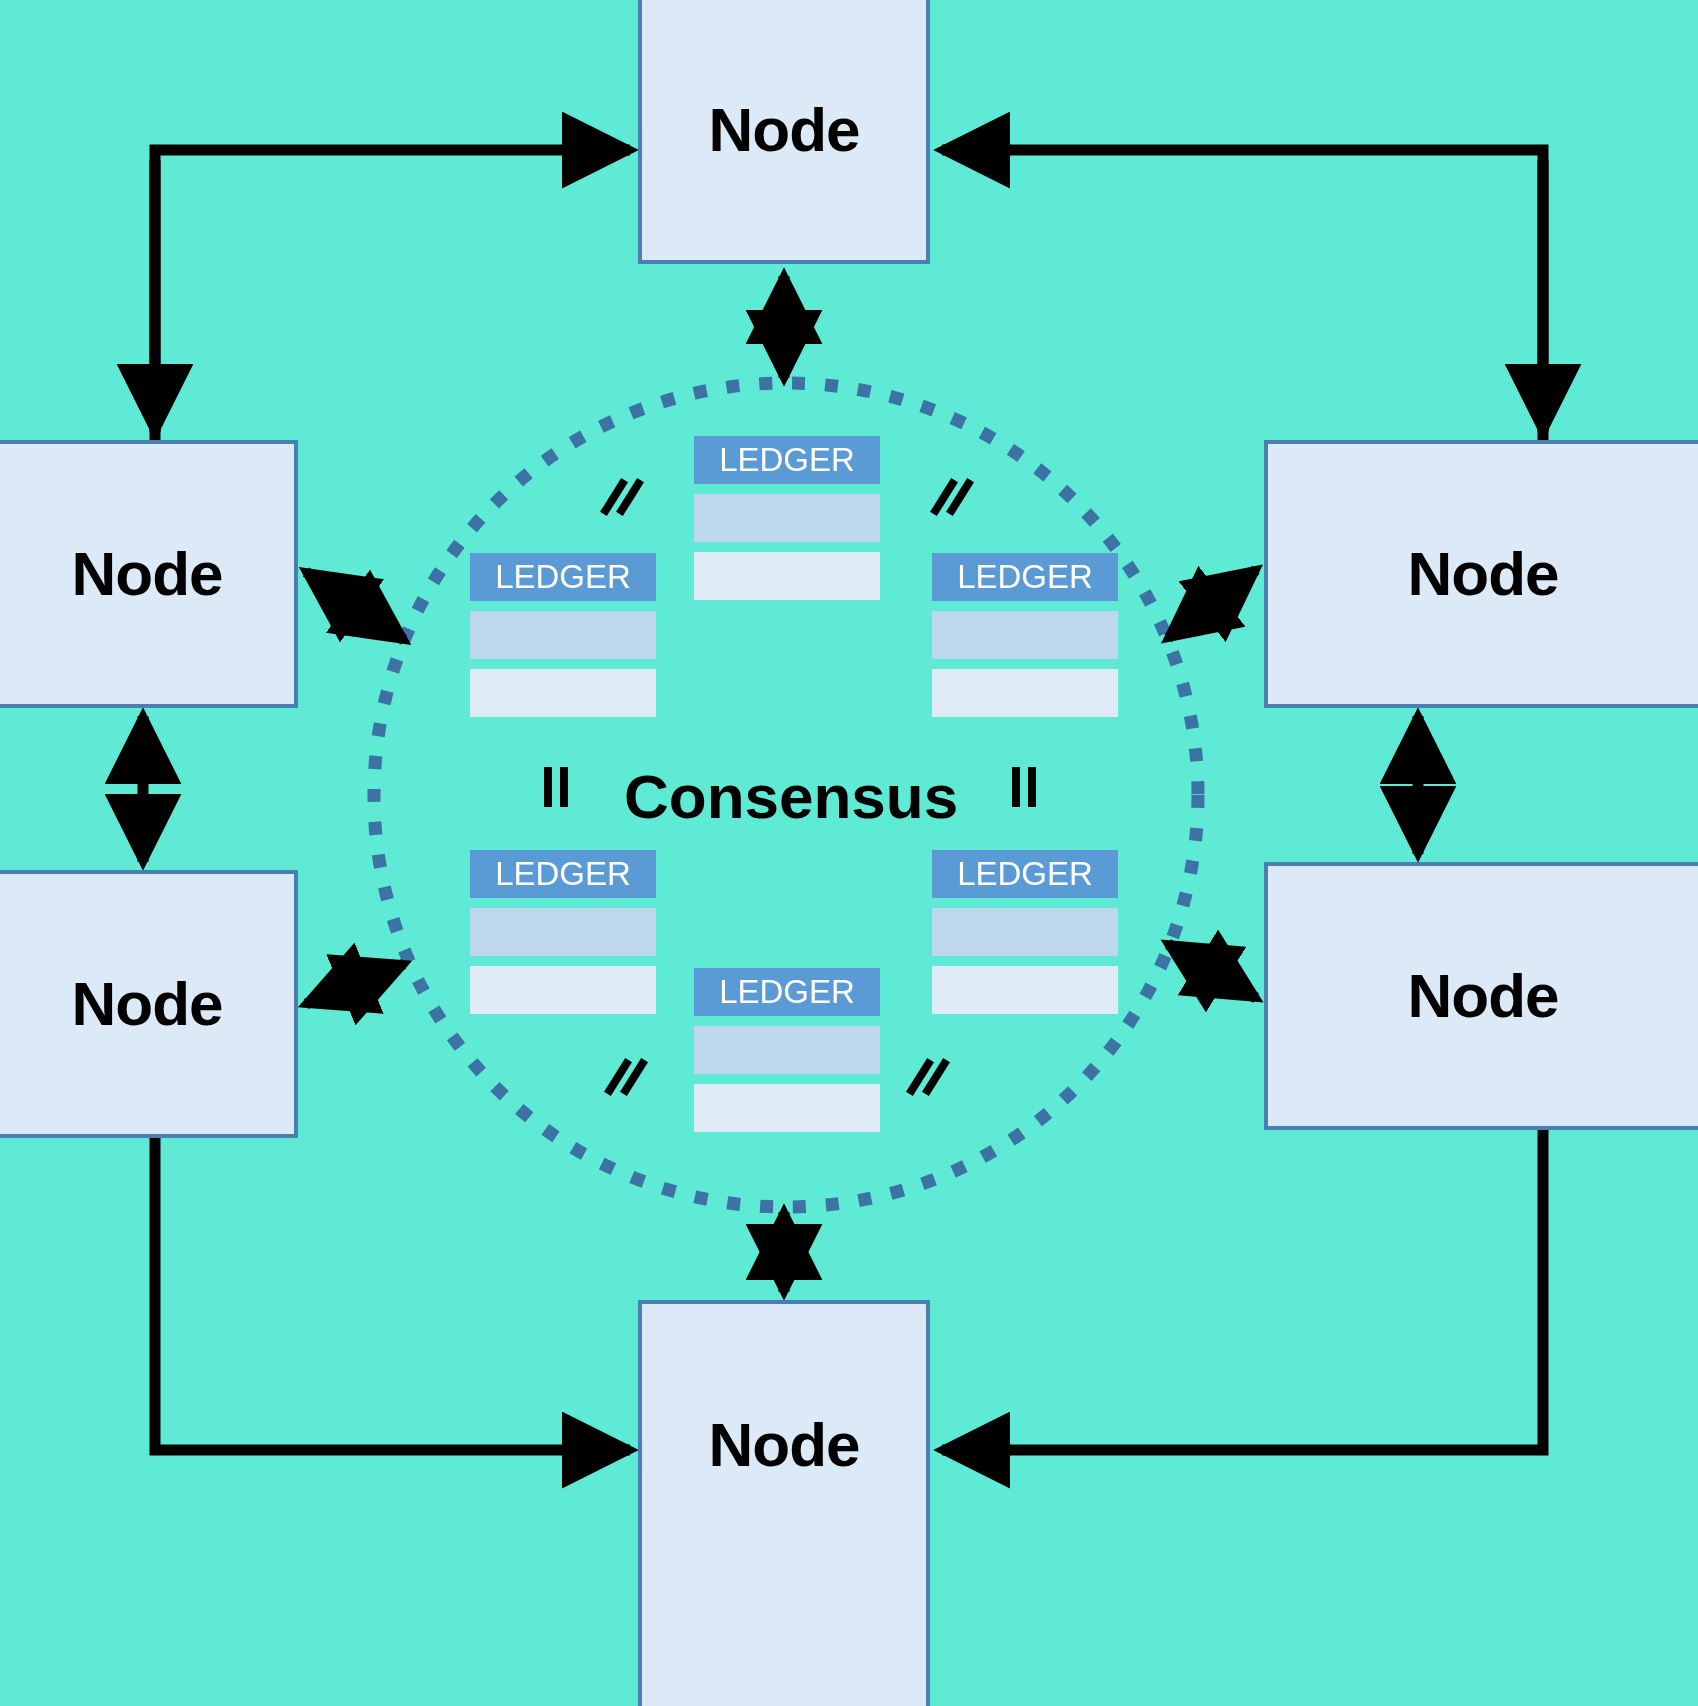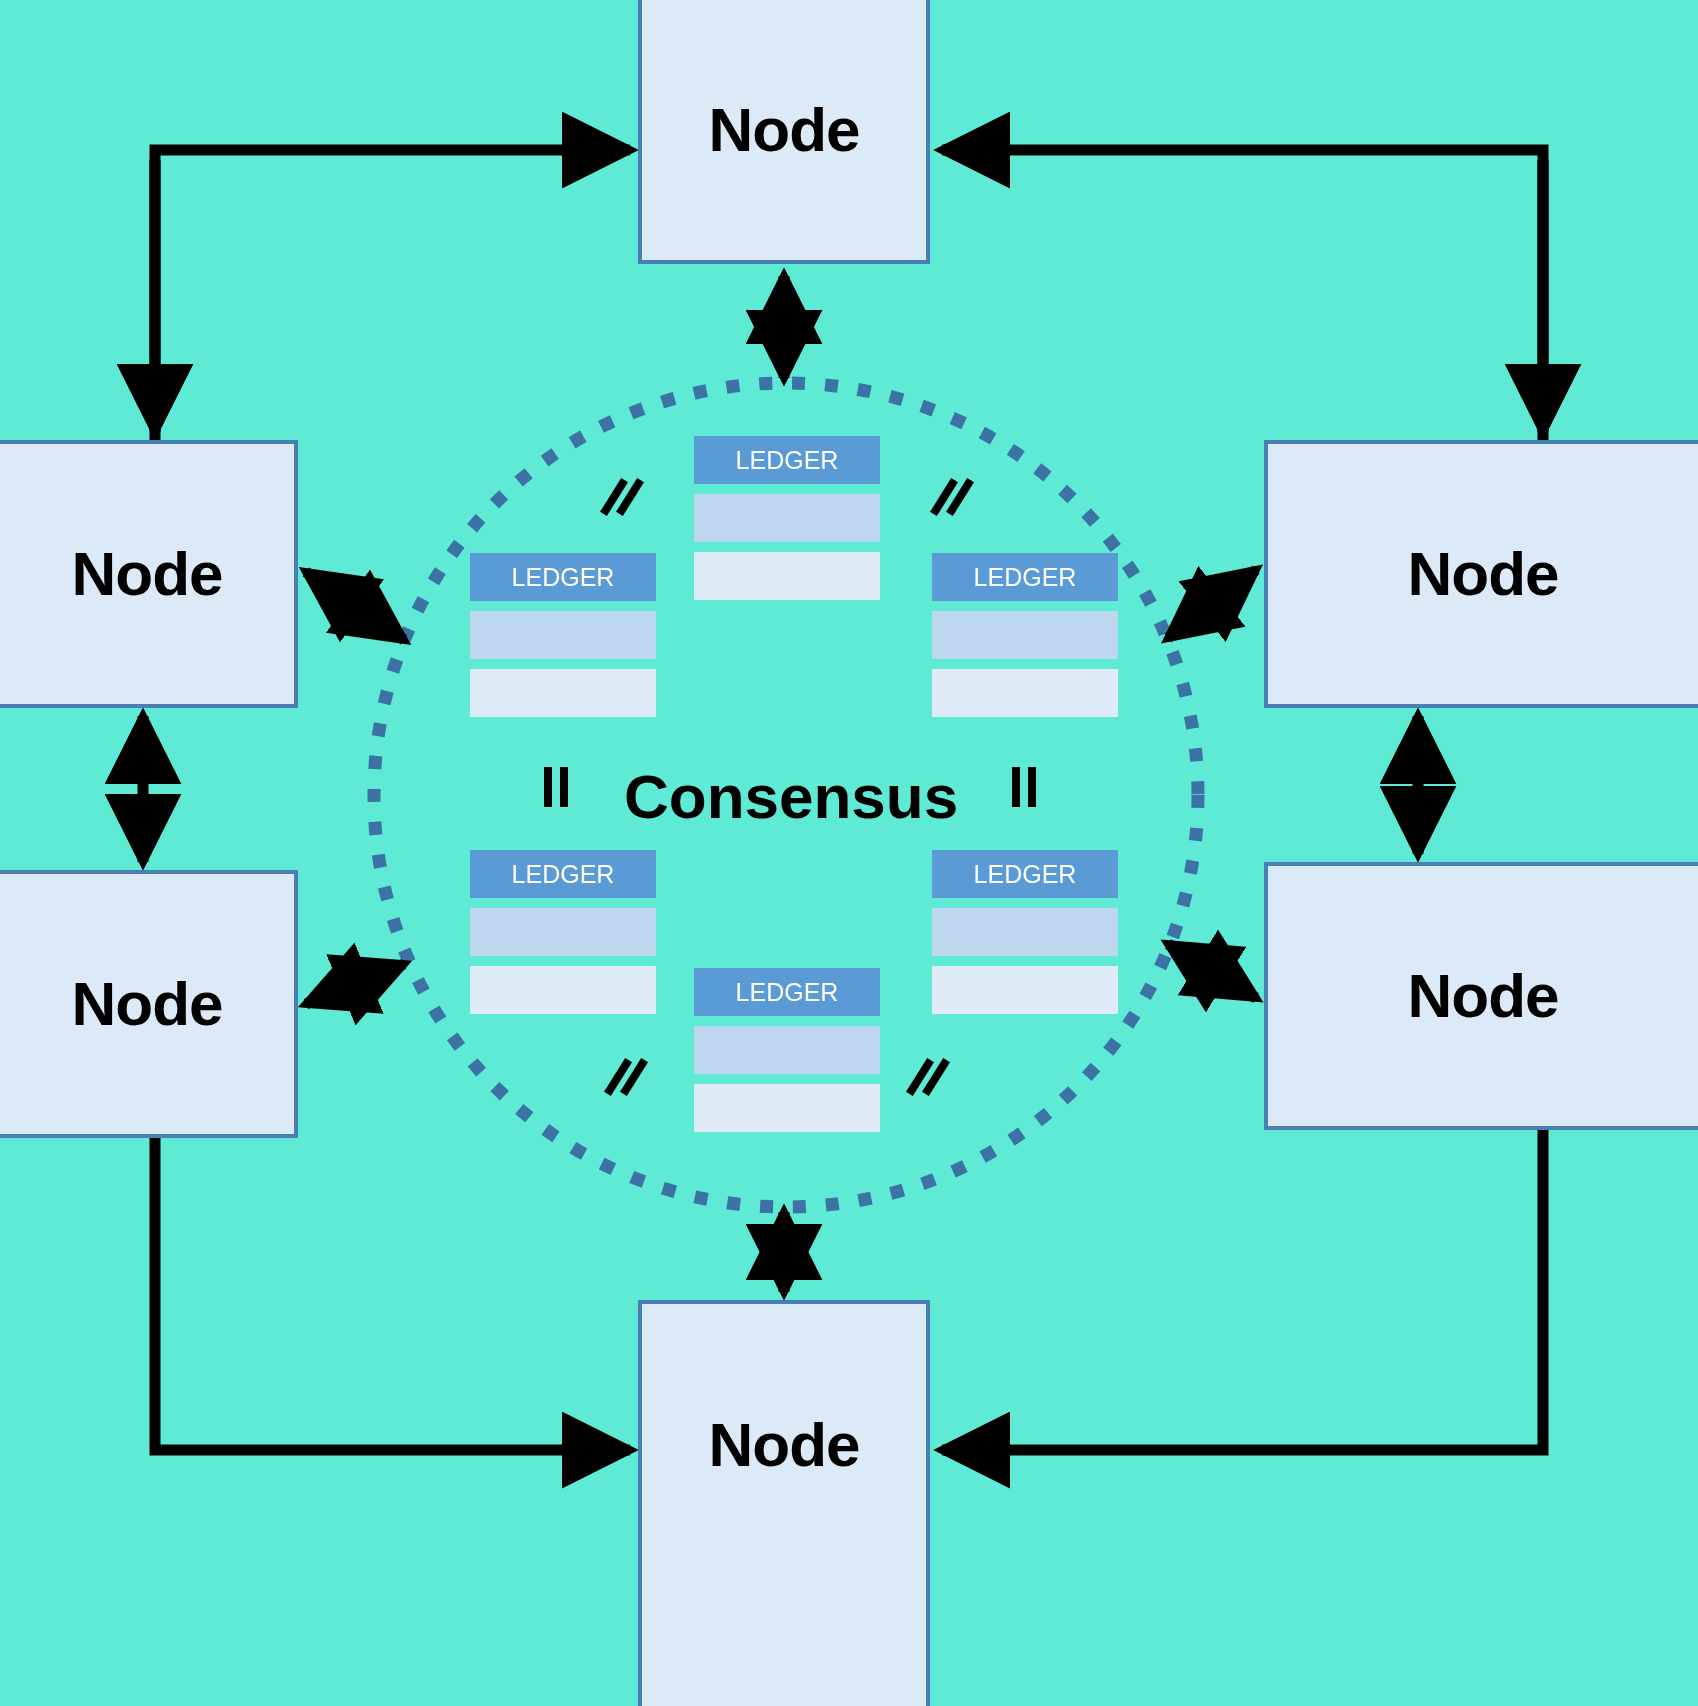--- a/index.html
+++ b/index.html
@@ -41,21 +41,21 @@
     line-height: 1;
   }
   .ledger-stack {
     position: absolute;
     width: 186px;
   }
   .ledger-head {
     background: #5b9bd5;
     color: #ffffff;
     font-family: "Liberation Sans", sans-serif;
-    font-size: 25px;
+    font-size: 33px;
     line-height: 48px;
     height: 48px;
     text-align: center;
     letter-spacing: 0px;
     white-space: nowrap;
     overflow: hidden;
   }
   .ledger-row {
     height: 48px;
     margin-top: 10px;

